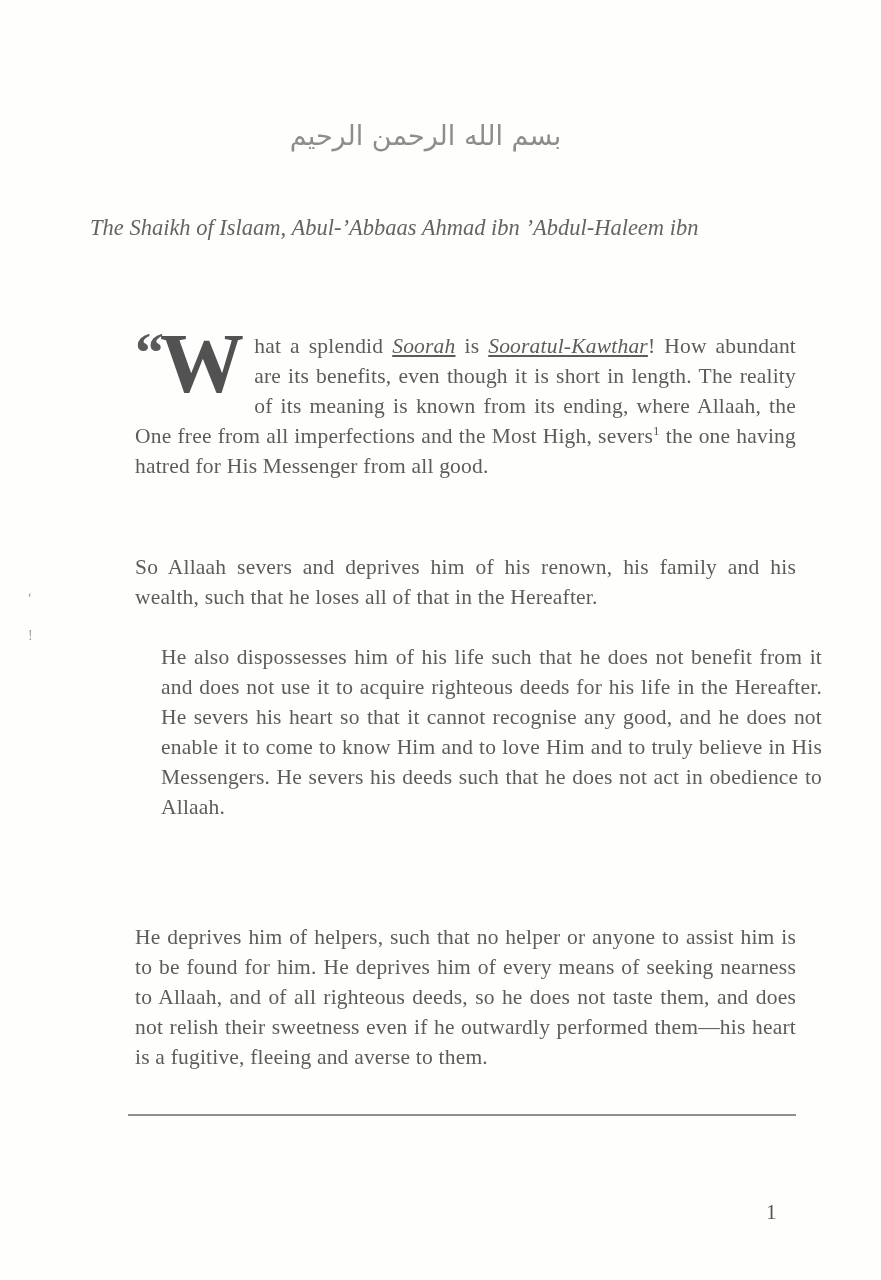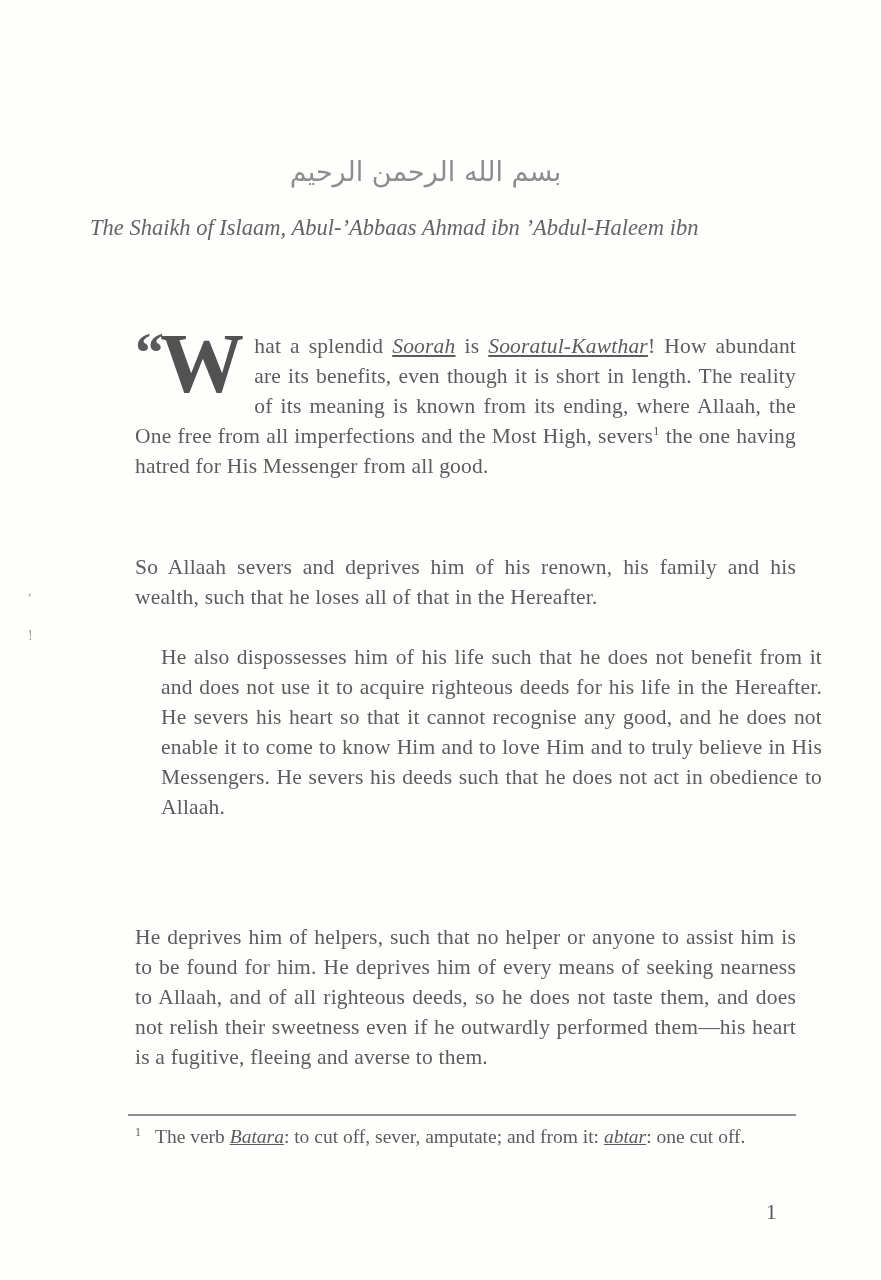--- a/index.html
+++ b/index.html
@@ -15,21 +15,20 @@
   .bismillah {
     position: absolute;
     top: 120px;
     left: 0;
     right: 30px;
     text-align: center;
     font-family: "DejaVu Sans", sans-serif;
     font-size: 27px;
     color: #8d8d8d;
     letter-spacing: 1px;
-    margin-top: 36px;
   }
   .intro {
     position: absolute;
     top: 212px;
     left: 90px;
     width: 740px;
     font-style: italic;
     font-size: 22.5px;
     line-height: 31px;
     color: #646464;
@@ -140,22 +139,19 @@
   <div class="bodyblock p3">
     <p class="para">He also dispossesses him of his life such that he does not benefit from it and does not use it to acquire righteous deeds for his life in the Hereafter.  He severs his heart so that it cannot recognise any good, and he does not enable it to come to know Him and to love Him and to truly believe in His Messengers.  He severs his deeds such that he does not act in obedience to Allaah.</p>
   </div>
 
   <div class="bodyblock p4">
     <p class="para">He deprives him of helpers, such that no helper or anyone to assist him is to be found for him.  He deprives him of every means of seeking nearness to Allaah, and of all righteous deeds, so he does not taste them, and does not relish their sweetness even if he outwardly performed them—his heart is a fugitive, fleeing and averse to them.</p>
   </div>
 
   <hr class="footnote-rule">
 
-  <div class="footnote">
-    <span class="fn-marker">1</span><span>The verb </span><span class="ital">Batara</span><span>: to cut off, sever, amputate; and from it: </span><span class="ital">abtar</span><span>: one cut off.</span>
-  </div>
 
   <div class="page-number">1</div>
 
   <span class="artifact artifact-1">ʻ</span>
   <span class="artifact artifact-2">!</span>
 
 </div>
 
 </body></html>

